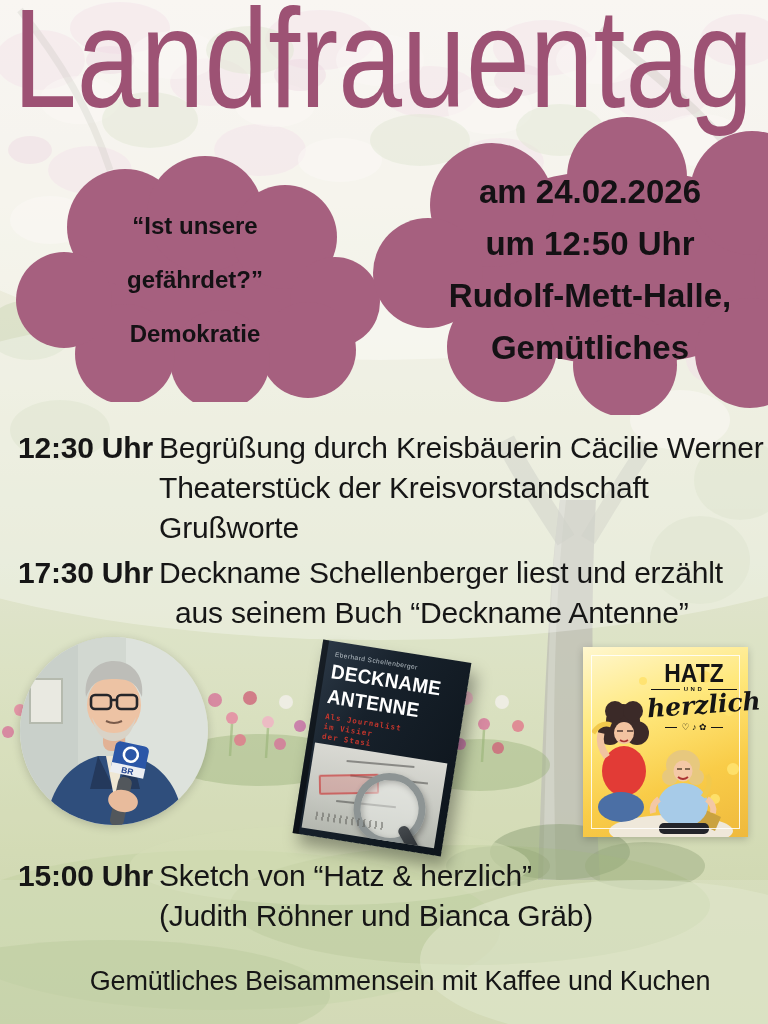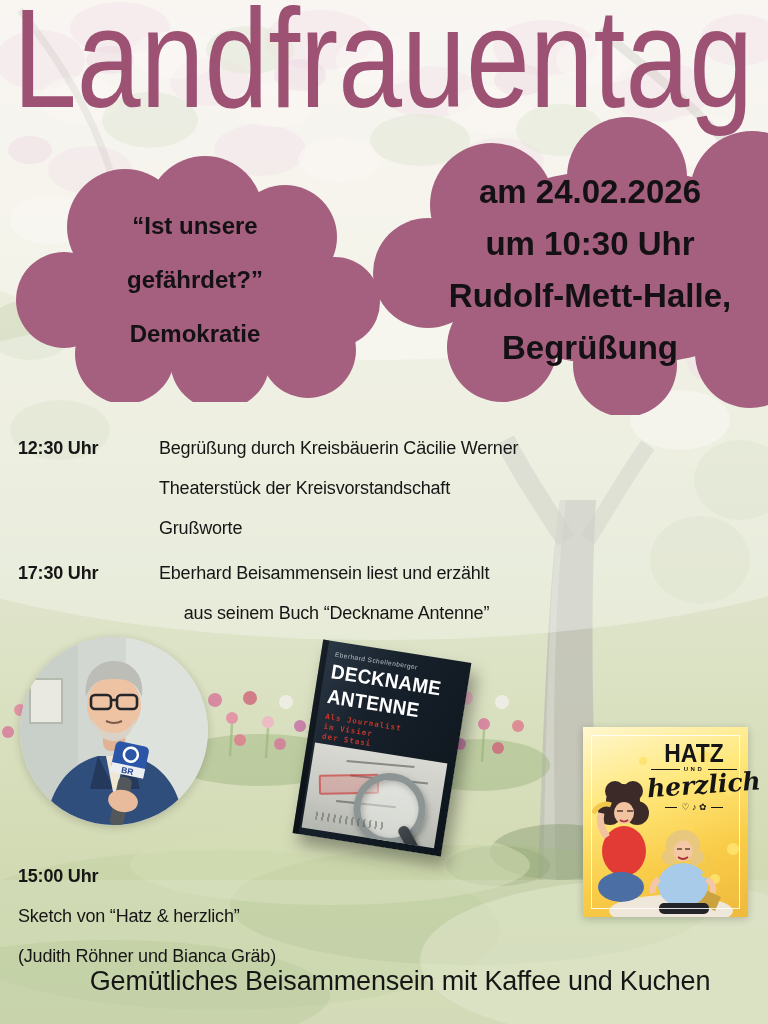--- a/index.html
+++ b/index.html
@@ -19,27 +19,27 @@
   .cloud-text{
     position:absolute;inset:0;display:flex;flex-direction:column;
     align-items:center;justify-content:center;text-align:center;
     font-weight:bold;color:#141114;z-index:1;
   }
   .cloud-left{left:10px;top:152px;width:370px;height:250px;}
   .cloud-left .cloud-text{font-size:24px;line-height:54px;padding-top:6px;}
   .cloud-right{left:372px;top:115px;width:396px;height:300px;}
   .cloud-right .cloud-text{width:436px;font-size:33px;line-height:52px;padding-top:10px;}
   
-  .sched{position:absolute;left:18px;z-index:4;display:flex;font-size:18px;letter-spacing:-0.2px;line-height:40px;}
+  .sched{position:absolute;left:18px;z-index:4;display:flex;font-size:30px;letter-spacing:-0.2px;line-height:40px;}
   .sched .time{font-weight:bold;width:141px;flex:none;}
   .sched .lines div{white-space:nowrap;}
   .s1{top:428px;}
   .s2{top:553px;}
-  .s3{top:856px;flex-direction:column;}
-  .ind16{margin-left:16px;text-align:right;}
+  .s3{top:856px;}
+  .ind16{margin-left:16px;}
   .footer-line{position:absolute;left:0;right:0;top:966px;z-index:4;text-align:center;font-size:27px;letter-spacing:-0.2px;}
   
   .avatar{position:absolute;left:20px;top:637px;width:188px;height:188px;border-radius:50%;overflow:hidden;z-index:4;box-shadow:0 2px 10px rgba(0,0,0,.18);}
   
   .book{
     position:absolute;left:307px;top:650px;width:150px;height:196px;z-index:4;
     transform:rotate(9deg);
     background:linear-gradient(115deg,#2c3947 0%,#17212b 35%,#0d141b 100%);
     box-shadow:7px 10px 16px rgba(0,0,0,.35);
   }
@@ -68,21 +68,21 @@
   }
   .lens-handle{
     position:absolute;left:104px;top:66px;width:11px;height:36px;border-radius:5px;
     background:linear-gradient(180deg,#454a4e,#23272b);transform:rotate(-38deg);
     box-shadow:1px 2px 4px rgba(0,0,0,.35);
   }
   .ticks{position:absolute;left:12px;bottom:10px;width:70px;height:8px;
     background:repeating-linear-gradient(90deg,#5a5a55 0 2px,transparent 2px 6px);opacity:.5;}
   
   .hatz{
-    position:absolute;left:583px;top:727px;width:165px;height:190px;z-index:4;
+    position:absolute;left:583px;top:647px;width:165px;height:190px;z-index:4;
     background:linear-gradient(160deg,#fff7cf 0%,#ffe87c 35%,#f9cc48 68%,#efb93c 100%);
     box-shadow:0 2px 8px rgba(0,0,0,.2);
   }
   .hatz-frame{position:absolute;inset:8px;border:1.5px solid rgba(255,255,255,.85);pointer-events:none;}
   .hatz-people{position:absolute;inset:0;}
   .hatz-text{position:absolute;right:7px;top:14px;width:94px;text-align:center;color:#151515;}
   .h-top{font-size:26px;font-weight:800;letter-spacing:0;transform:scaleX(.88);line-height:24px;}
   .h-und{display:flex;align-items:center;gap:4px;font-size:6px;font-weight:bold;letter-spacing:2.5px;margin:1px 4px;}
   .h-und::before,.h-und::after{content:"";flex:1;border-top:1.5px solid #151515;}
   .h-script{font-family:"DejaVu Serif",serif;font-style:italic;font-weight:bold;font-size:25px;line-height:26px;transform:rotate(-4deg);}
@@ -240,39 +240,39 @@
         <circle cx="380" cy="78" r="62"></circle>
           <circle cx="452" cy="160" r="70"></circle>
         <circle cx="378" cy="238" r="55"></circle>
           <circle cx="253" cy="250" r="52"></circle>
         <circle cx="130" cy="232" r="55"></circle>
           <circle cx="56" cy="158" r="55"></circle>
       </g>
     </svg>
     <div class="cloud-text">
       <span>am 24.02.2026</span>
-      <span>um 10:30 Uhr</span>
+      <span>um 12:50 Uhr</span>
       <span>Rudolf-Mett-Halle,</span>
-      <span>Begrüßung</span>
+      <span>Gemütliches</span>
     </div>
   </div>
 
   <div class="sched s1">
     <div class="time">12:30 Uhr</div>
     <div class="lines">
       <div>Begrüßung durch Kreisbäuerin Cäcilie Werner</div>
       <div>Theaterstück der Kreisvorstandschaft</div>
       <div>Grußworte</div>
     </div>
   </div>
 
   <div class="sched s2">
     <div class="time">17:30 Uhr</div>
     <div class="lines">
-      <div>Eberhard Beisammensein liest und erzählt</div>
+      <div>Deckname Schellenberger liest und erzählt</div>
       <div class="ind16">aus seinem Buch “Deckname Antenne”</div>
     </div>
   </div>
 
   <div class="sched s3">
     <div class="time">15:00 Uhr</div>
     <div class="lines">
       <div>Sketch von “Hatz &amp; herzlich”</div>
       <div>(Judith Röhner und Bianca Gräb)</div>
     </div>

